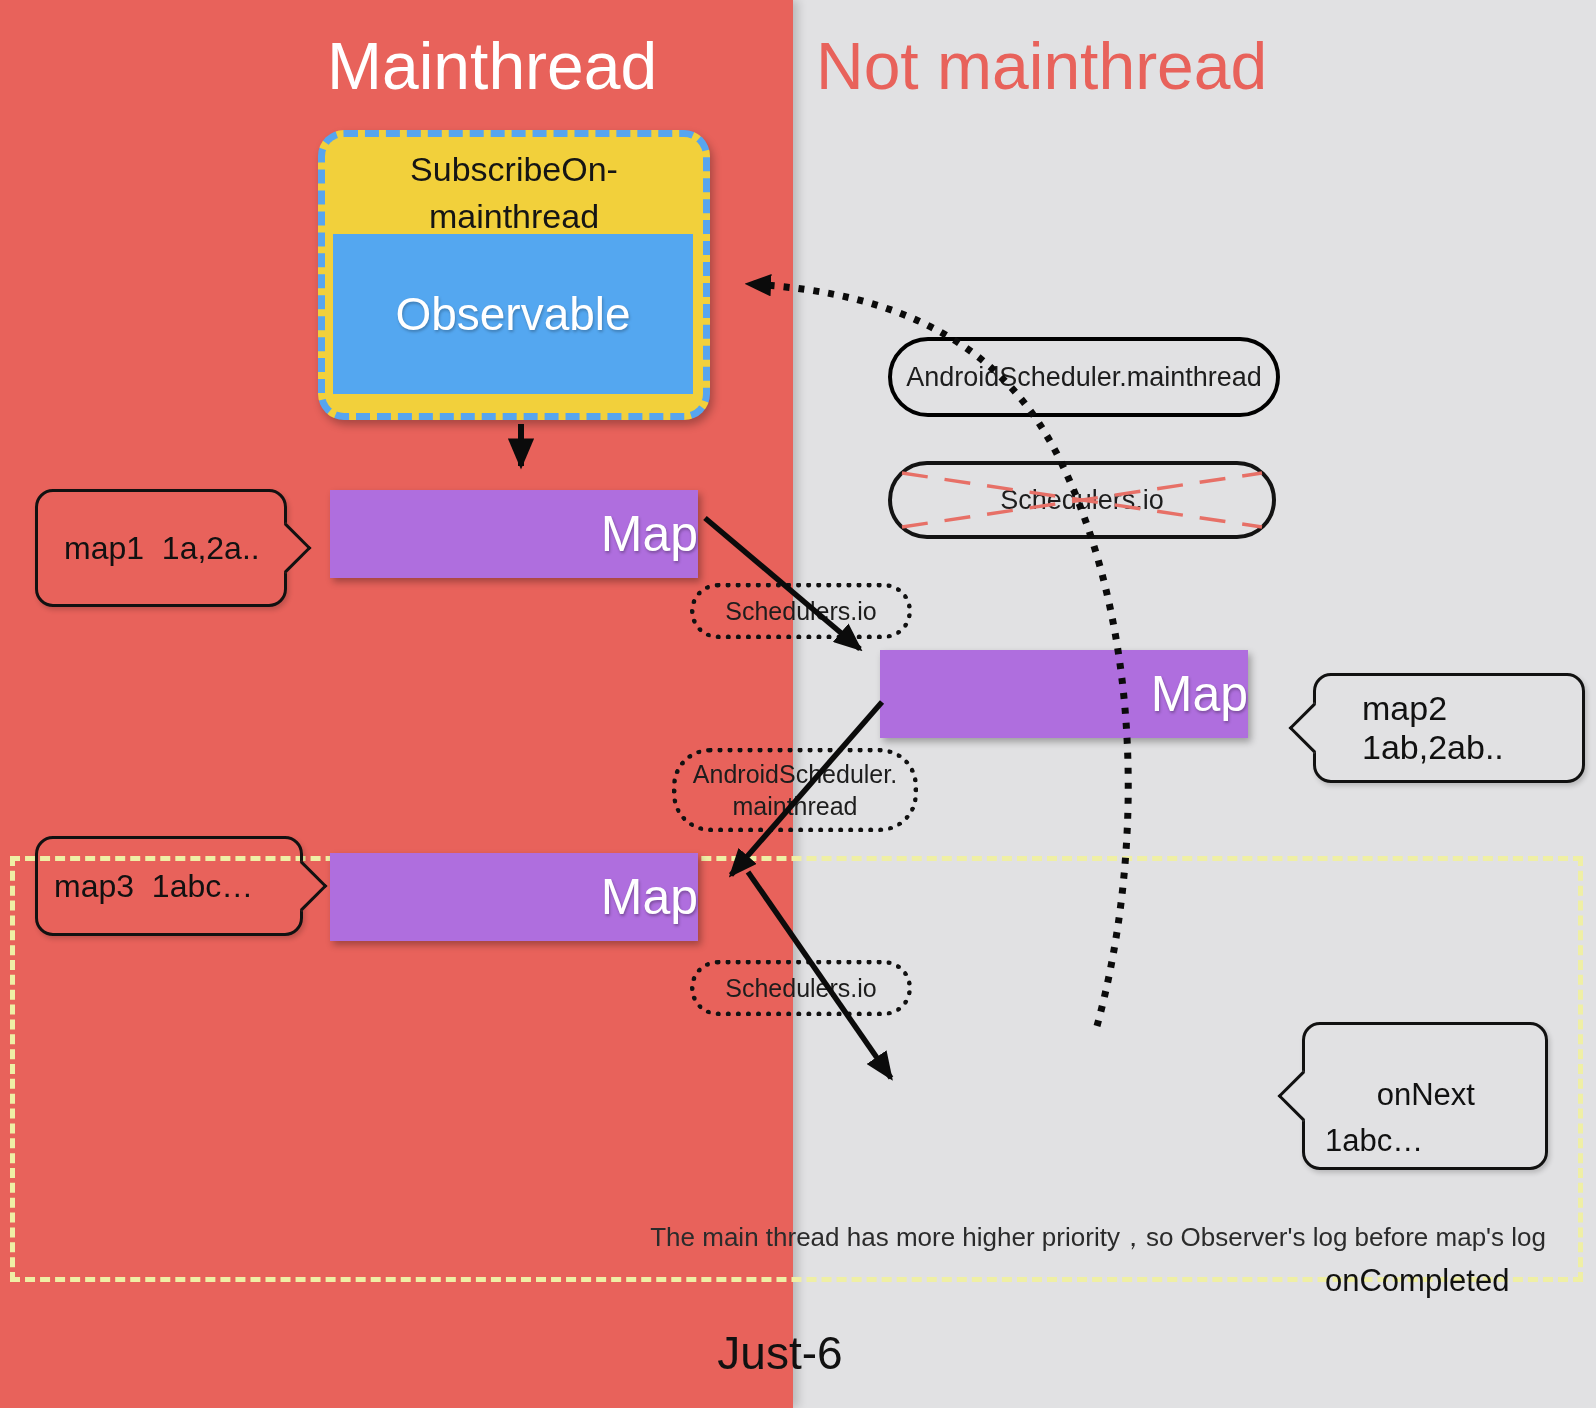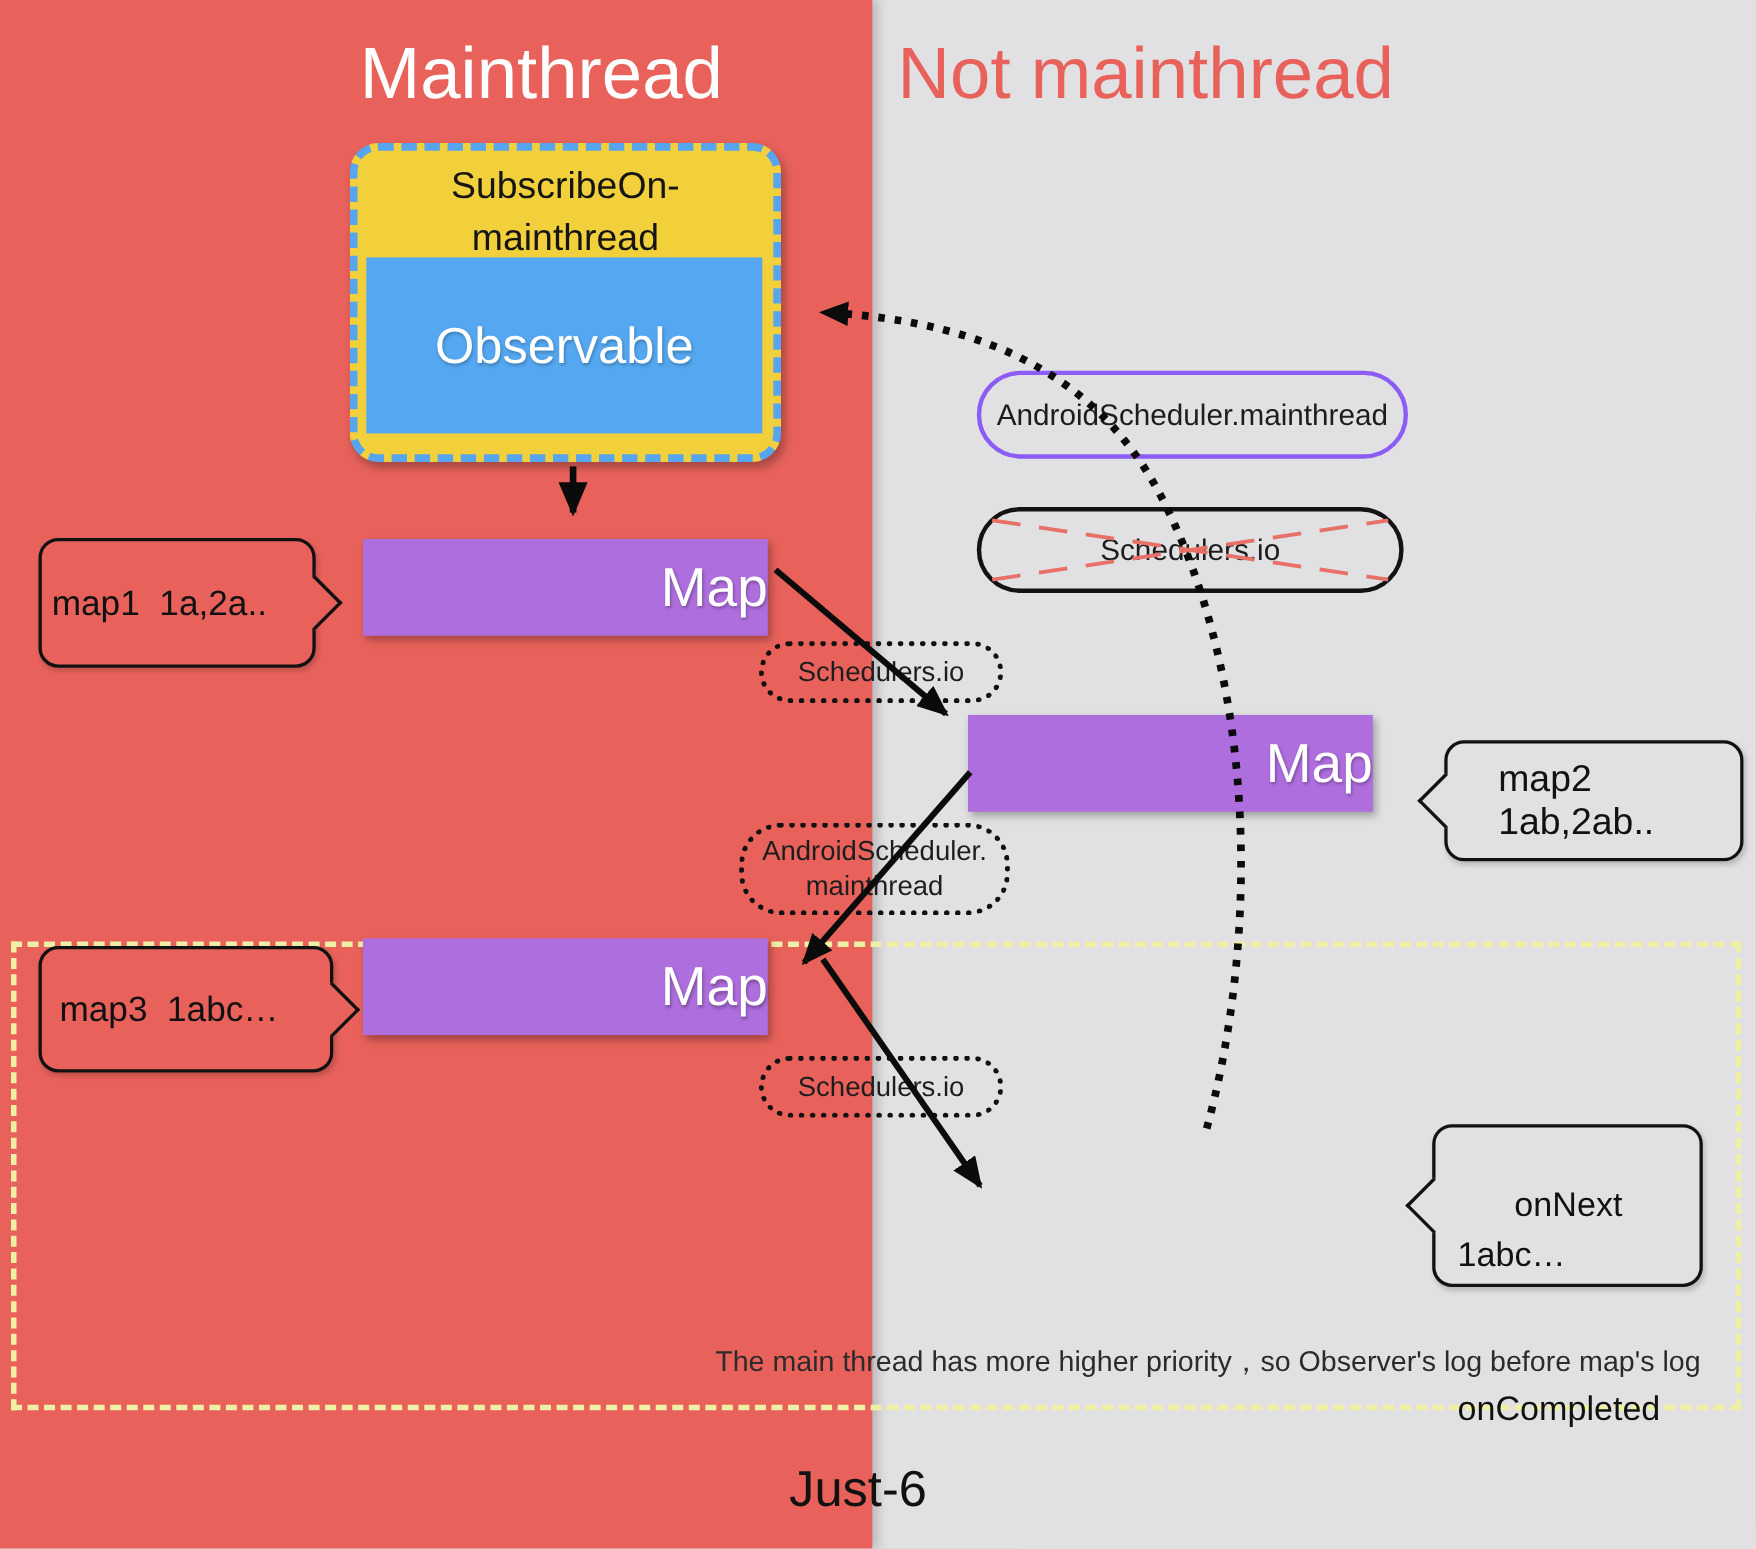--- a/index.html
+++ b/index.html
@@ -34,44 +34,44 @@
   .map3{left:330px;top:853px;width:368px;height:88px;}
 
   .observer-box{left:905px;top:1018px;width:356px;height:102px;background:#76BF4E;
     border-radius:30px;display:flex;align-items:center;justify-content:center;
     color:#fff;font-size:46px;text-shadow:1px 2px 3px rgba(0,0,0,0.28);
     box-shadow:3px 4px 7px rgba(0,0,0,0.3);}
 
   .pill{display:flex;flex-direction:column;align-items:center;justify-content:center;
     color:#1d1d1d;text-align:center;}
   .pill-android-top{left:888px;top:337px;width:392px;height:80px;
-    border:4px solid #8b5cf6;border-radius:40px;font-size:27px;}
+    border:4px solid #000000;border-radius:40px;font-size:27px;}
   .pill-io-crossed{left:888px;top:461px;width:388px;height:78px;
     border:4px solid #131313;border-radius:39px;font-size:27px;}
   .pill-io-mid{left:690px;top:583px;width:222px;height:56px;
     border:5px dotted #111;border-radius:28px;font-size:25px;}
   .pill-android-mid{left:672px;top:748px;width:246px;height:84px;
     border:5px dotted #111;border-radius:38px;font-size:25px;line-height:1.3;}
   .pill-io-low{left:690px;top:960px;width:222px;height:56px;
     border:5px dotted #111;border-radius:28px;font-size:25px;}
   .pill svg.xmark{position:absolute;left:0;top:0;width:100%;height:100%;}
 
   .bubble{border:3px solid #111;border-radius:18px;display:flex;align-items:center;
     color:#111;white-space:pre-wrap;box-shadow:2px 3px 5px rgba(0,0,0,0.18);}
   .ptr-r{position:absolute;right:-20px;top:50%;width:36px;height:36px;margin-top:-18px;
     transform:rotate(45deg);border-top:3px solid #111;border-right:3px solid #111;
     box-sizing:border-box;}
   .ptr-l{position:absolute;left:-20px;top:50%;width:36px;height:36px;margin-top:-18px;
     transform:rotate(45deg);border-bottom:3px solid #111;border-left:3px solid #111;
     box-sizing:border-box;}
   .bg-red{background:#E8625B;}
   .bg-gray{background:#E1E1E3;}
-  .bubble-map1{left:35px;top:489px;width:252px;height:118px;padding-left:9px;font-size:32px;}
+  .bubble-map1{left:35px;top:489px;width:252px;height:118px;padding-left:26px;font-size:32px;}
   .bubble-map2{left:1313px;top:644px;width:272px;height:110px;padding-left:46px;font-size:34px;margin-top:29px;}
-  .bubble-map3{left:35px;top:860px;width:268px;height:115px;padding-left:16px;font-size:32px;}
+  .bubble-map3{left:35px;top:836px;width:268px;height:100px;padding-left:16px;font-size:32px;}
   .bubble-onnext{left:1302px;top:1022px;width:246px;height:148px;padding-left:20px;
     font-size:31px;line-height:1.5;align-items:flex-start;}
 
   .region-dashed{left:10px;top:856px;width:1573px;height:426px;
     border:5px dashed #EFEFA5;}
 
   .note{right:50px;top:1220px;font-size:26px;color:#2b2b2b;white-space:nowrap;}
   .caption{left:660px;top:1326px;width:240px;text-align:center;font-size:46px;color:#111;}
 
   svg.overlay{position:absolute;left:0;top:0;width:1596px;height:1408px;

